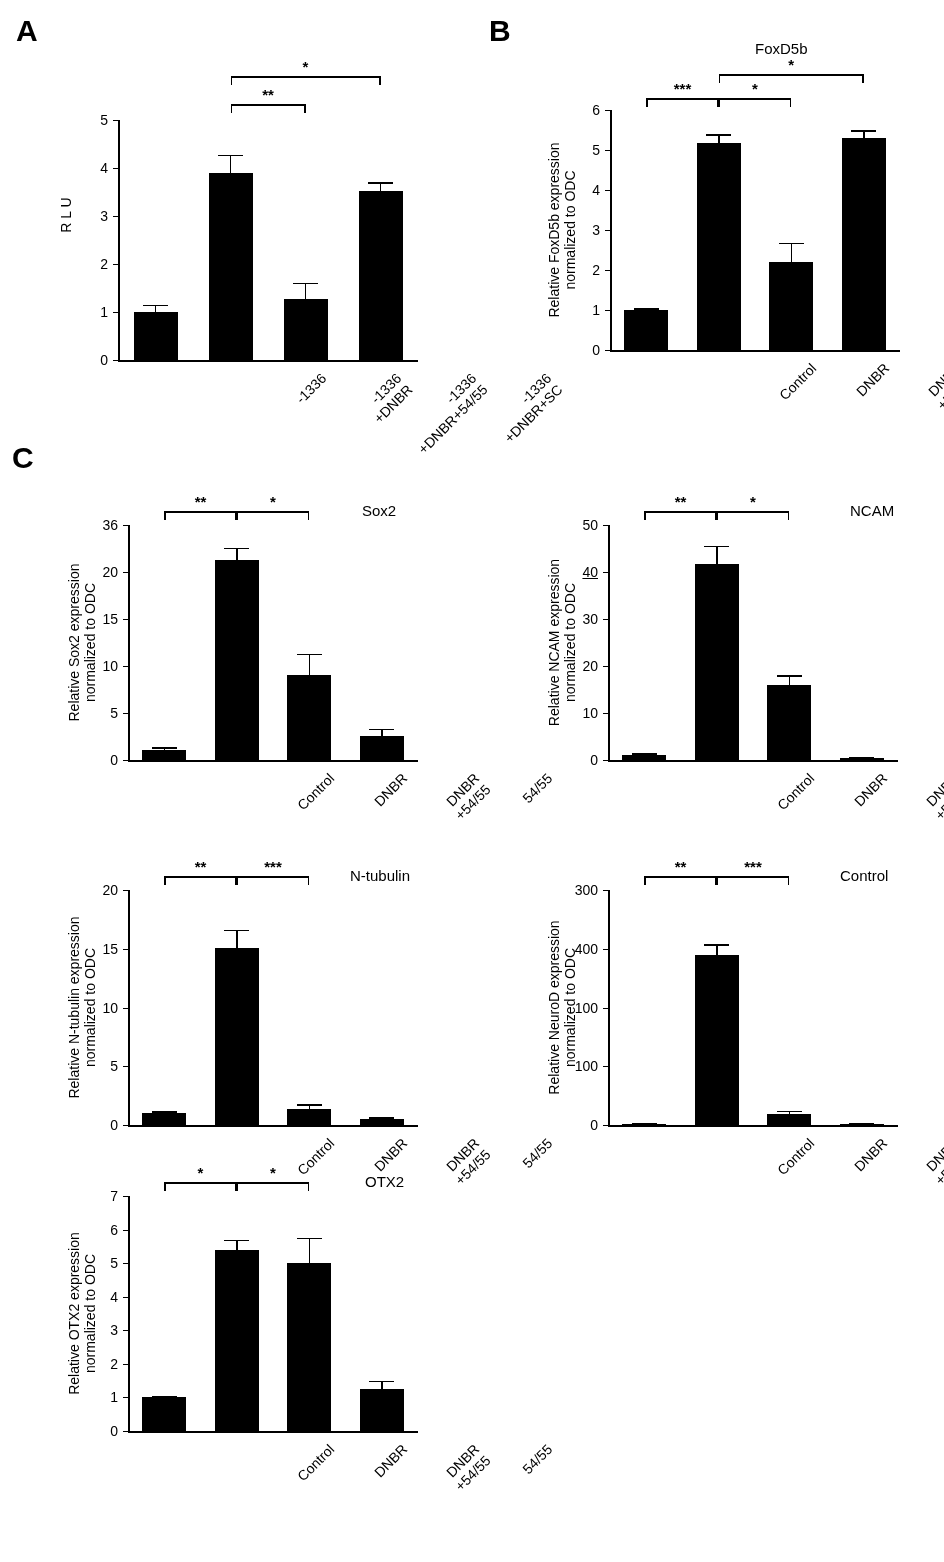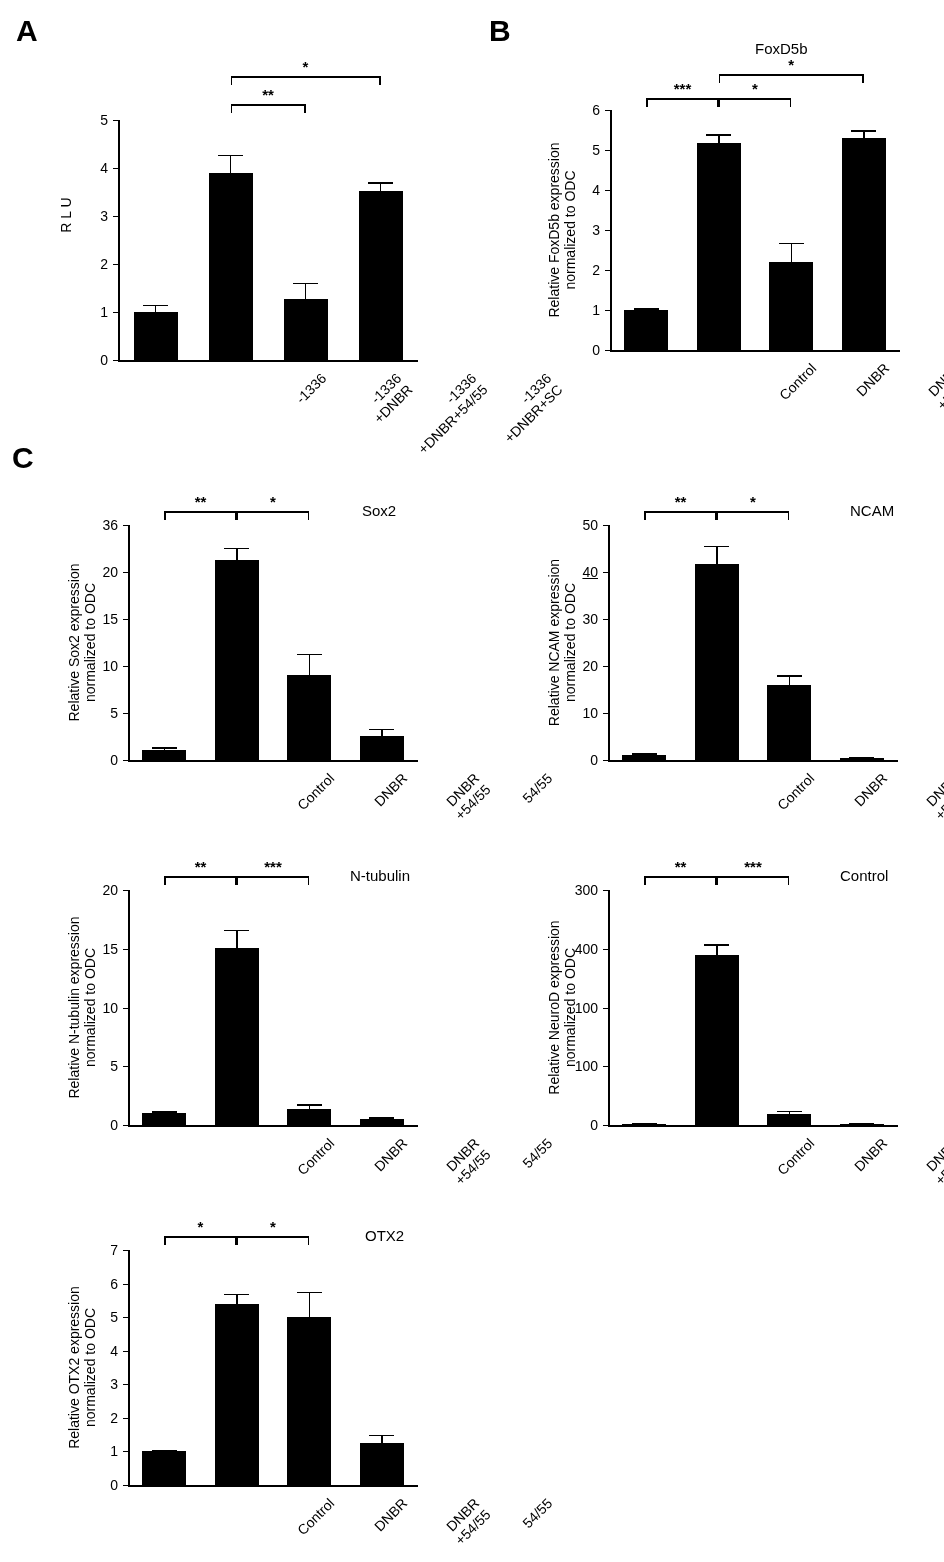--- a/index.html
+++ b/index.html
@@ -418,21 +418,21 @@
         <div class="rv" style="height:9px;"></div>
       </div>
       <div class="sig-star" style="left: 125px; top: -31px; width: 40px;">***</div>
     </div>
     <div class="ylabel2" style="left: 66px; top: 280px; width: 235px;">
       <div>Relative NeuroD expression</div>
       <div>normalized to ODC</div>
     </div>
   </div>
 
-<div class="chart" id="chart-otx2" style="left:0px;top:1205px;width:470px;height:340px;">
+<div class="chart" id="chart-otx2" style="left:0px;top:1151px;width:470px;height:340px;">
   <div class="chart-title" style="left:365px;top:22px;">OTX2</div>
 <div class="plot" style="left: 128px; top: 45px; width: 290px; height: 235px;">
       <div class="axis-line" style="left: 0px; top: 0px; width: 1.5px; height: 235px;"></div>
       <div class="axis-line" style="left: 0px; top: 235px; width: 290px; height: 1.5px;"></div>
       <div class="tick" style="left: -5px; top: 235px;"></div>
       <div class="tick-label" style="left: -52px; top: 228px; width: 42px;">0</div>
       <div class="tick" style="left: -5px; top: 201.429px;"></div>
       <div class="tick-label" style="left: -52px; top: 194.429px; width: 42px;">1</div>
       <div class="tick" style="left: -5px; top: 167.857px;"></div>
       <div class="tick-label" style="left: -52px; top: 160.857px; width: 42px;">2</div>

